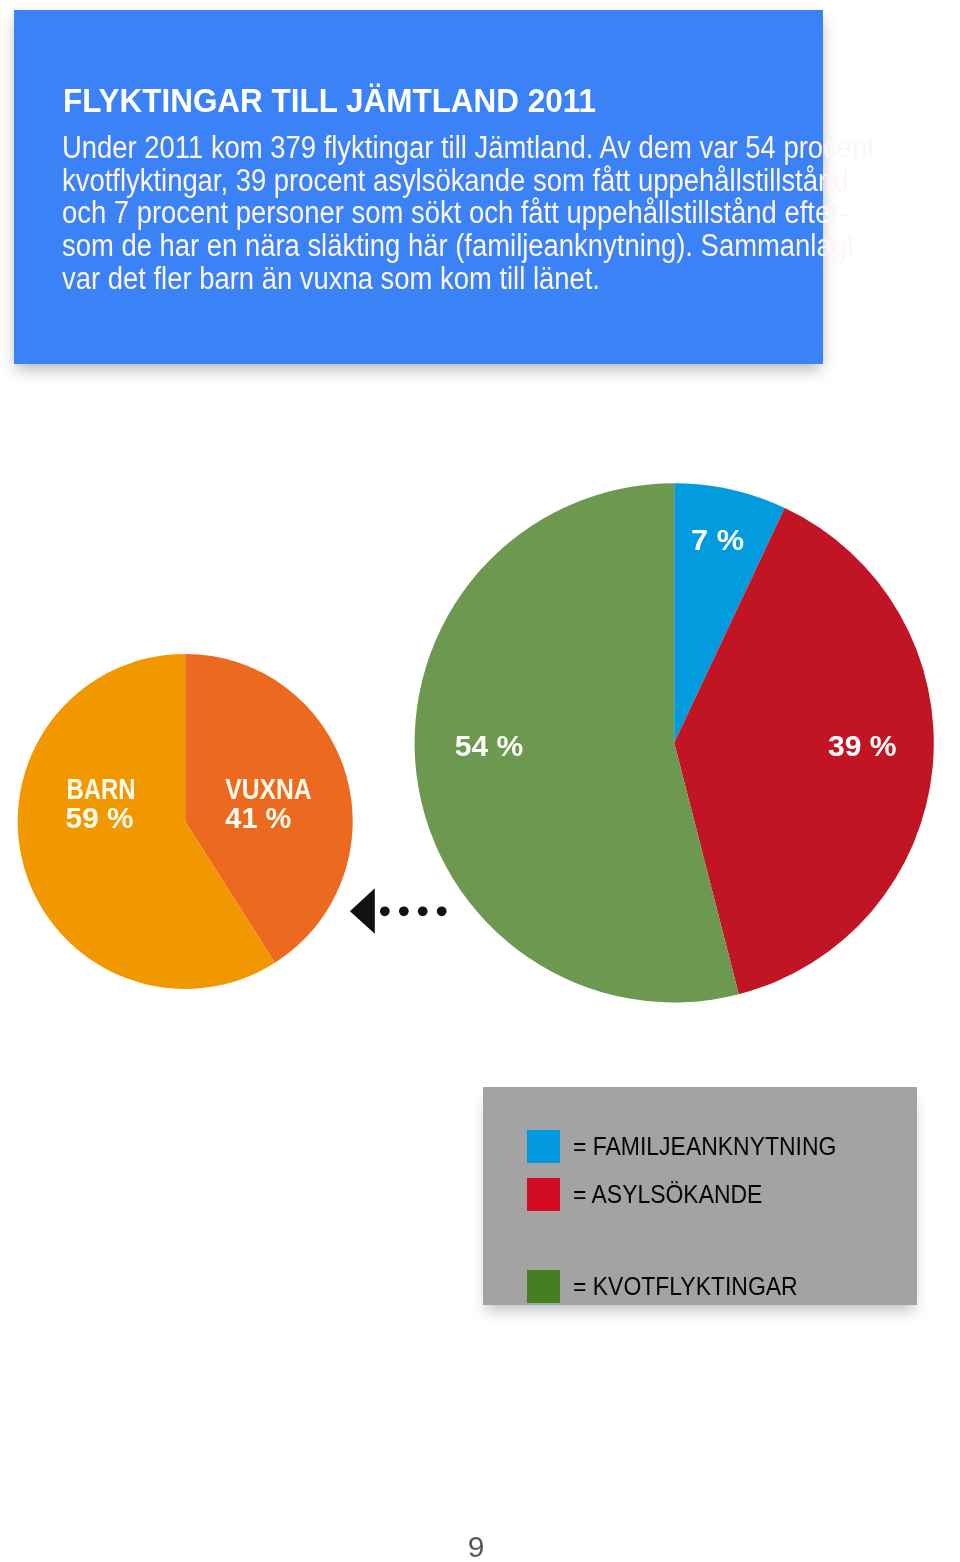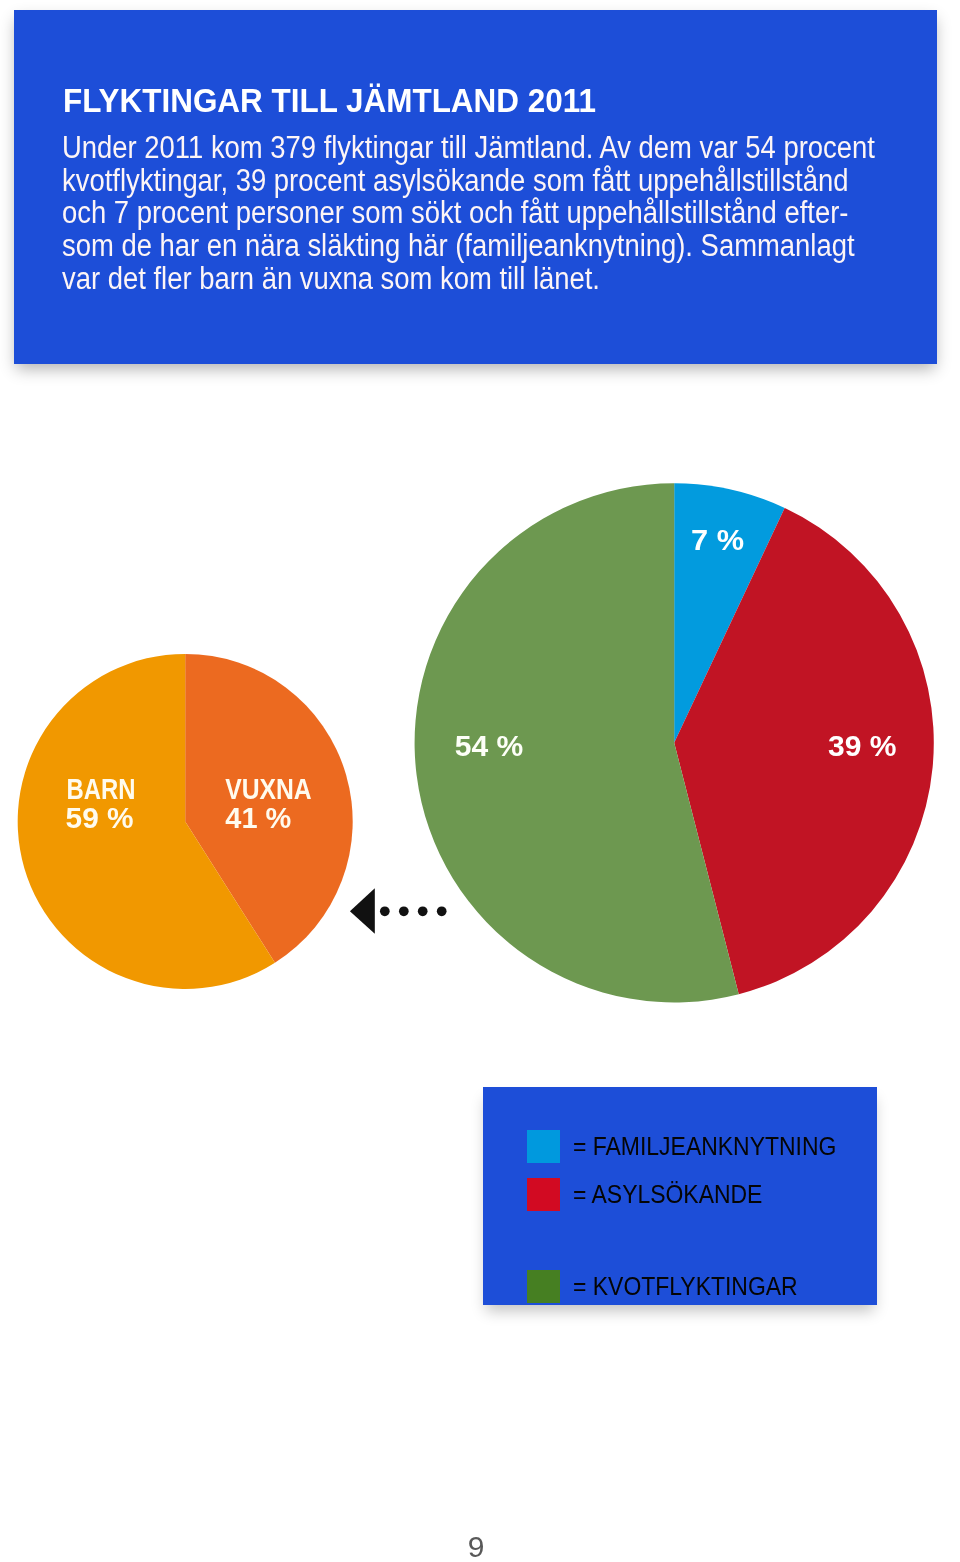--- a/index.html
+++ b/index.html
@@ -7,22 +7,22 @@
   body{
     width:960px;height:1562px;background:#ffffff;
     font-family:"Liberation Sans",sans-serif;
     -webkit-font-smoothing:antialiased;
     position:relative;overflow:hidden;
   }
   .page{position:absolute;inset:0;}
 
   
   .header{
-    position:absolute;left:14px;top:10px;width:923px;height:354px;
-    background:#1d4ed8;
+    position:absolute;left:14px;top:10px;width:809px;height:354px;
+    background:#3b82f6;
     box-shadow:0 7px 15px -2px rgba(0,0,0,.3);
   }
   .header-title{
     position:absolute;left:49px;top:72px;
     font-size:34px;font-weight:bold;color:#ffffff;
     letter-spacing:0;white-space:nowrap;line-height:36px;
     transform:scaleX(.925) translateZ(0);transform-origin:left center;
   }
   .header-body{
     position:absolute;left:48px;top:122px;width:900px;
@@ -31,22 +31,23 @@
   .hline{
     white-space:nowrap;display:block;
     transform:scaleX(.8845) translateZ(0);transform-origin:left center;
   }
 
   
   .chart-area{position:absolute;left:0;top:0;width:960px;height:1562px;}
 
   .legend{
     position:absolute;left:483px;top:1087px;width:394px;height:218px;
-    background:#1d4ed8;
+    background:#a3a3a3;
     box-shadow:0 9px 14px -3px rgba(0,0,0,.24);
+    padding-left:40px;
   }
   .legend-row{position:absolute;left:44px;display:flex;align-items:center;}
   .legend-swatch{width:33px;height:33px;flex:0 0 auto;}
   .legend-label{
     margin-left:13px;font-size:25px;color:#050505;white-space:nowrap;
     letter-spacing:0;display:inline-block;
     transform:scaleX(.918) translateZ(0);transform-origin:left center;
     -webkit-font-smoothing:antialiased;
   }
   .page-number{

